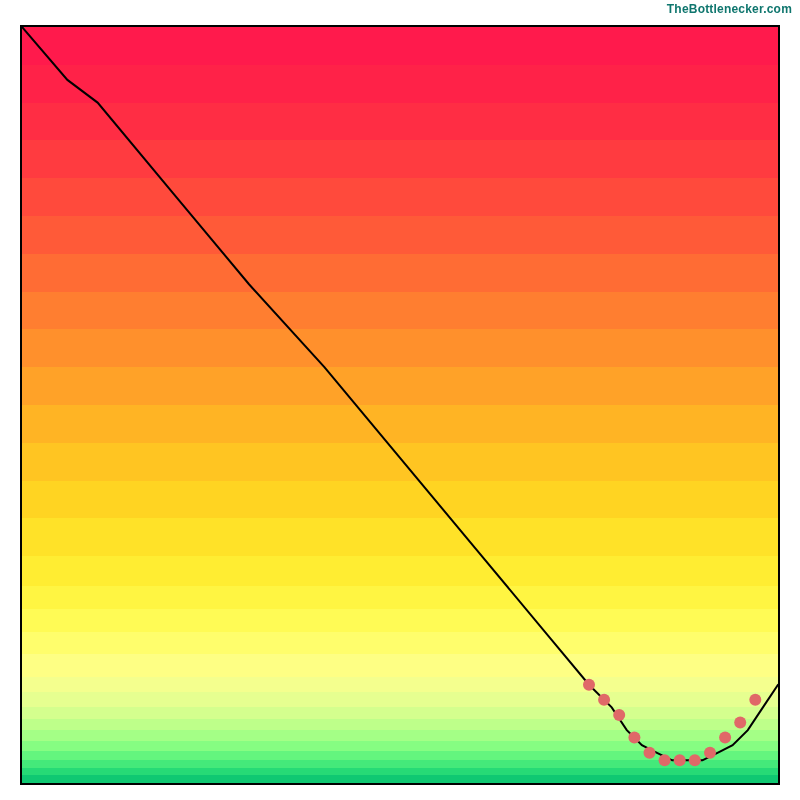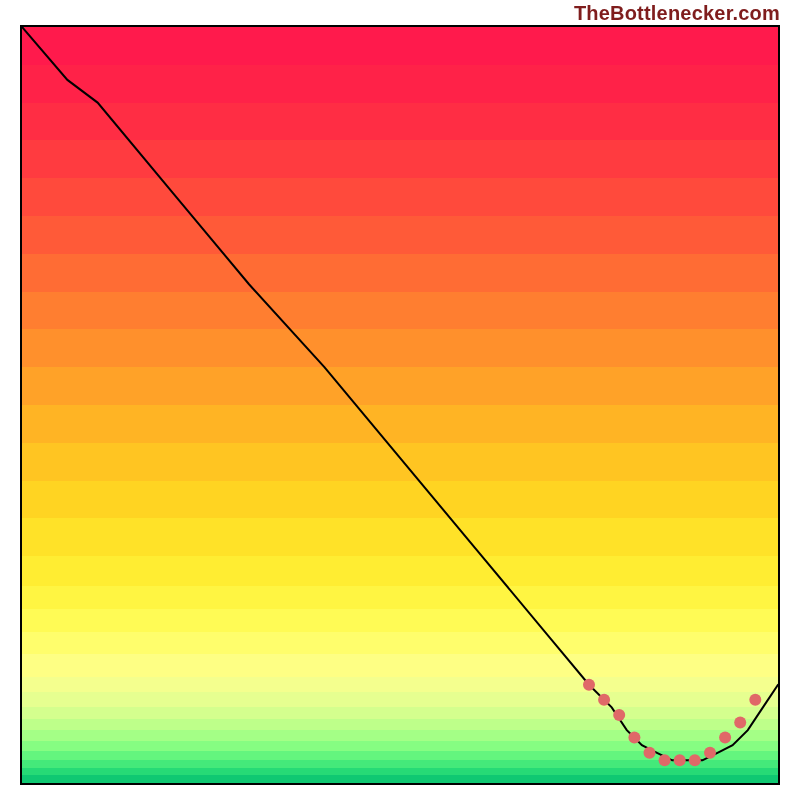--- a/index.html
+++ b/index.html
@@ -12,24 +12,24 @@
     overflow: hidden;
   }
   .frame {
     position: relative;
     width: 800px;
     height: 800px;
   }
   .source-label {
     position: absolute;
     top: 2px;
-    right: 20px;
-    font-size: 20px;
+    right: 8px;
+    font-size: 12px;
     font-weight: 600;
-    color: #7f1d1d;
+    color: #0f766e;
     letter-spacing: 0.2px;
   }
   .plot {
     position: absolute;
     left: 20px;
     top: 25px;
     width: 760px;
     height: 760px;
     border: 2px solid #000000;
     box-sizing: border-box;

